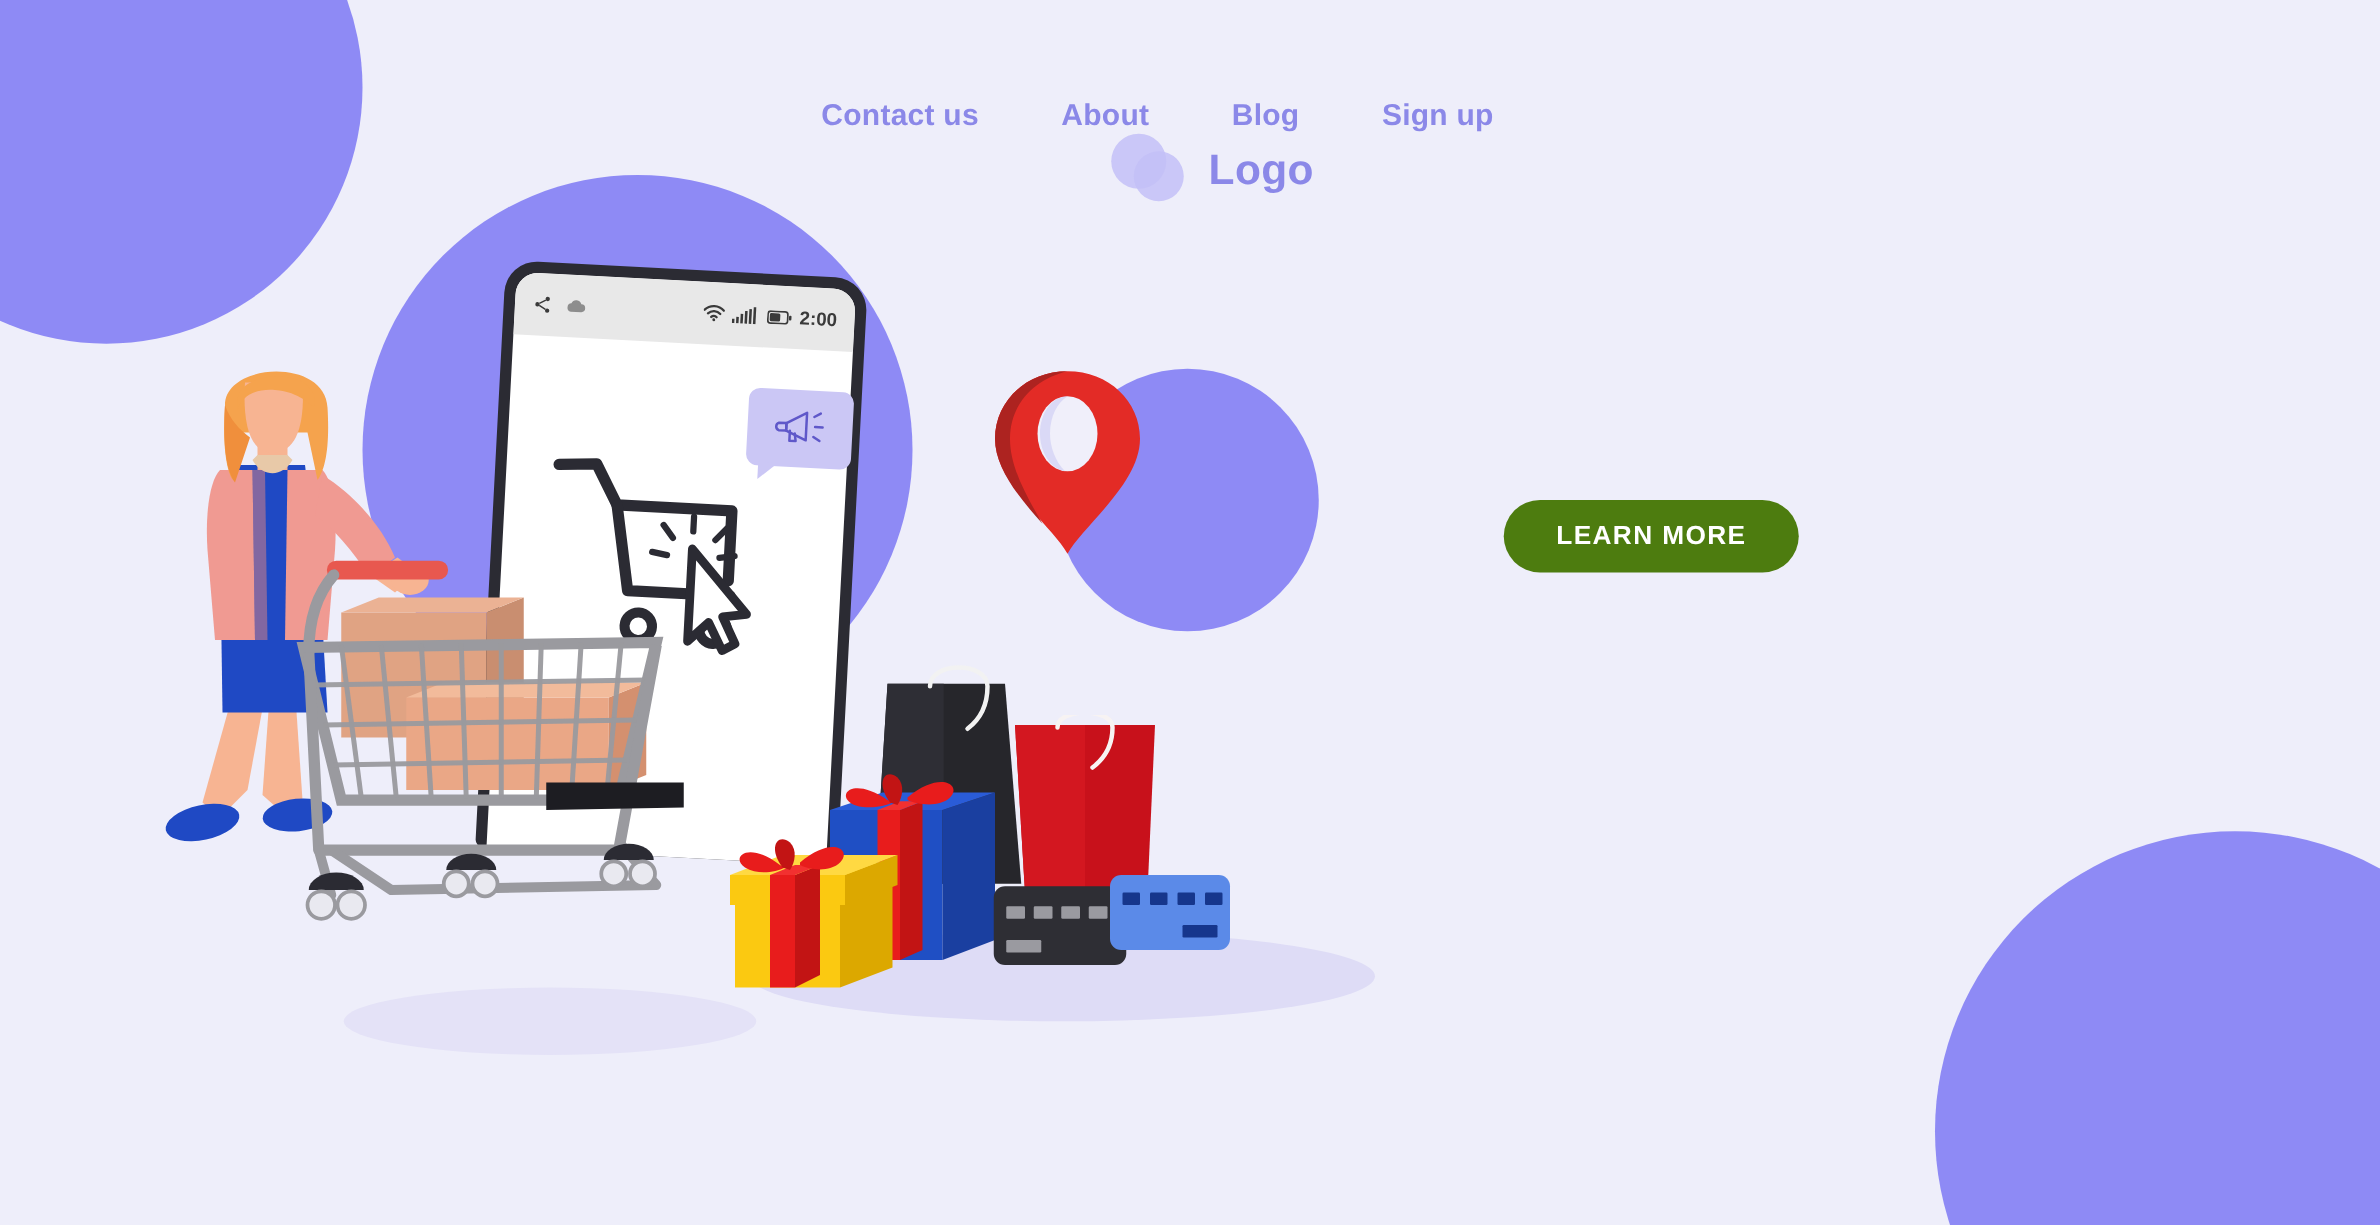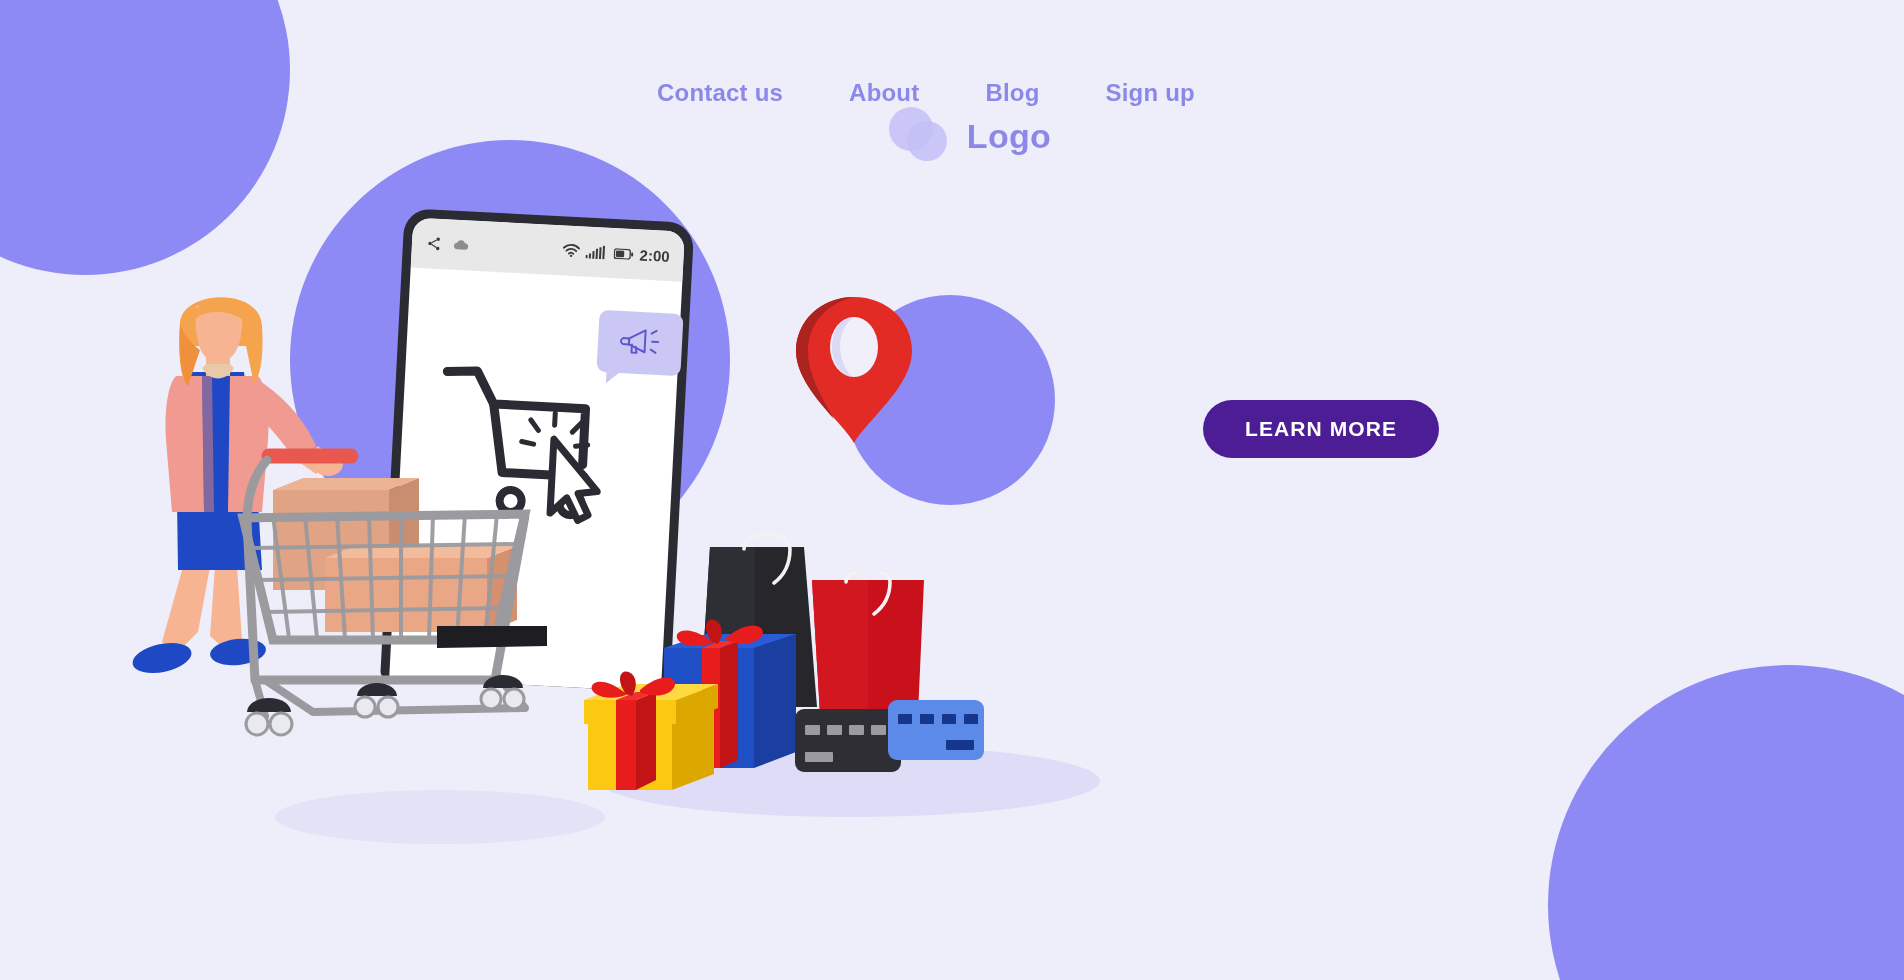--- a/index.html
+++ b/index.html
@@ -40,21 +40,21 @@
   .logo-text{ color:#8b88e8; font-size:34px; font-weight:bold; letter-spacing:.3px; }
 
   
   .copy{ position:absolute; left:1203px; top:352px; width:620px; }
   .headline{
     color:#5b8ad6; font-size:44px; font-weight:bold; line-height:1.28;
     letter-spacing:-.2px;
   }
   .cta{
     margin-top:48px; display:inline-flex; align-items:center; justify-content:center;
-    background:#4c1d95; color:#ffffff; border:none; border-radius:40px;
+    background:#4d7c0f; color:#ffffff; border:none; border-radius:40px;
     height:58px; padding:0 42px; font-size:21px; font-weight:bold;
     letter-spacing:1.1px; cursor:pointer; font-family:"Liberation Sans", sans-serif;
   }
 
   
   .illus{ position:absolute; left:0; top:0; width:1150px; height:980px; }
 
   
   .ground{
     position:absolute; left:600px; top:745px; width:500px; height:72px;

